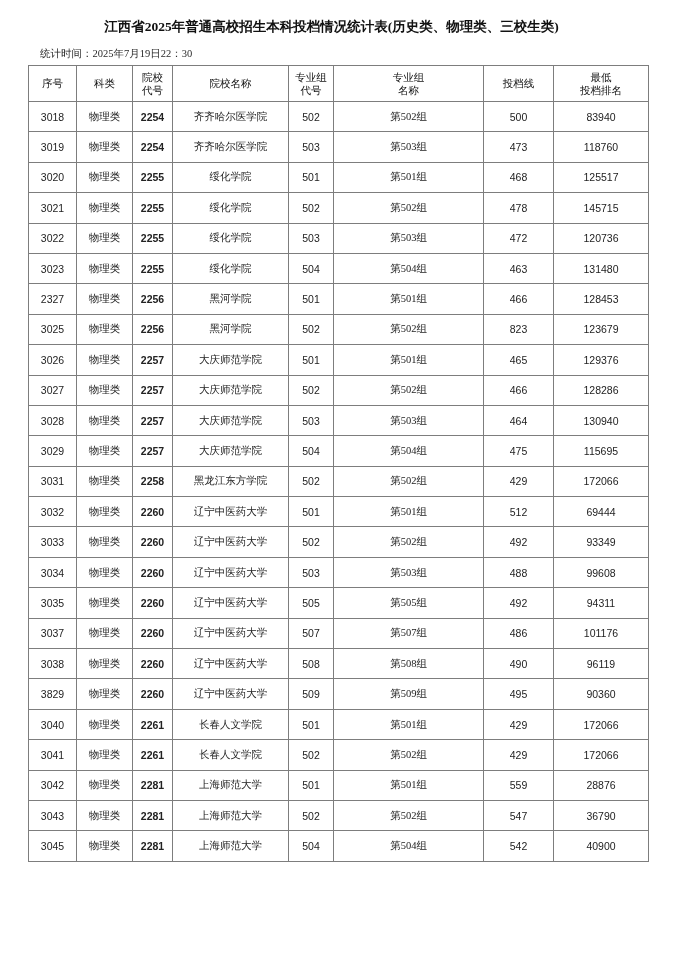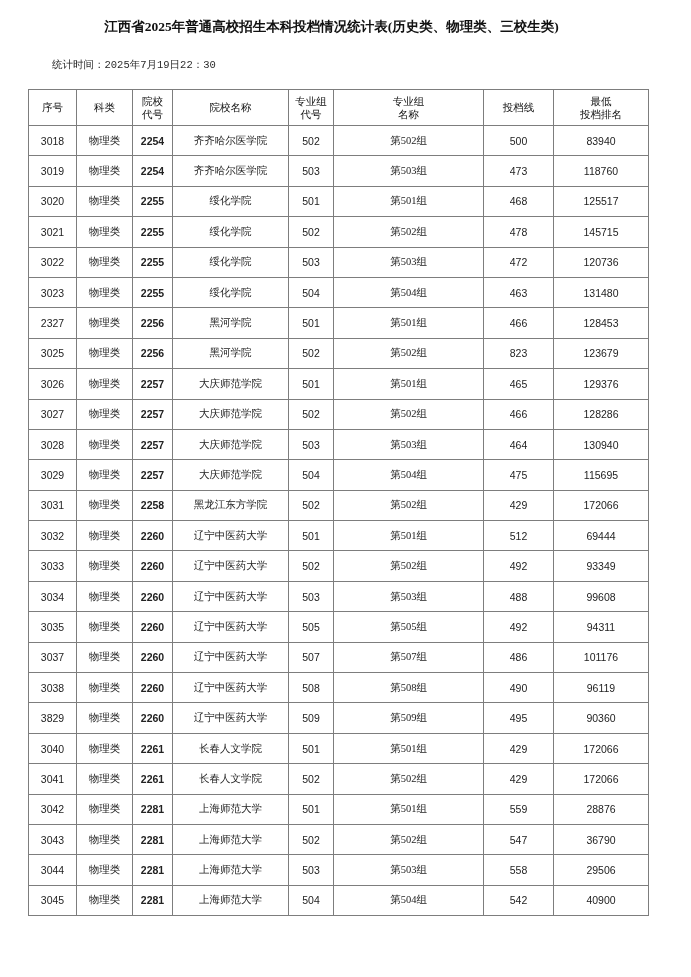--- a/index.html
+++ b/index.html
@@ -28,25 +28,25 @@
     letter-spacing: 0px;
     margin: 0;
     padding-top: 18px;
     color: #111;
     line-height: 18px;
     font-family: "Liberation Serif", "DejaVu Serif", serif;
   }
   .stat-time {
     font-size: 10.5px;
     color: #2a2a2a;
-    margin: 12px;
+    margin: 0;
     padding-top: 11px;
     padding-left: 40px;
     line-height: 13px;
-    font-family: Liberation Mono, monospace;
+    font-family: Liberation Serif, serif;
   }
   .table-wrap {
     padding-left: 28px;
     padding-right: 43px;
     padding-top: 5px;
     box-sizing: border-box;
   }
   table.score-table {
     border-collapse: collapse;
     width: 620px;
@@ -392,30 +392,20 @@
             <td class="col-seq">3043</td>
             <td class="col-cat">物理类</td>
             <td class="col-code">2281</td>
             <td class="col-name">上海师范大学</td>
             <td class="col-grpcode">502</td>
             <td class="col-grpname">第502组</td>
             <td class="col-line">547</td>
             <td class="col-rank">36790</td>
           </tr>
           <tr>
-            <td class="col-seq">3044</td>
-            <td class="col-cat">物理类</td>
-            <td class="col-code">2281</td>
-            <td class="col-name">上海师范大学</td>
-            <td class="col-grpcode">503</td>
-            <td class="col-grpname">第503组</td>
-            <td class="col-line">558</td>
-            <td class="col-rank">29506</td>
-          </tr>
-          <tr>
             <td class="col-seq">3045</td>
             <td class="col-cat">物理类</td>
             <td class="col-code">2281</td>
             <td class="col-name">上海师范大学</td>
             <td class="col-grpcode">504</td>
             <td class="col-grpname">第504组</td>
             <td class="col-line">542</td>
             <td class="col-rank">40900</td>
           </tr>
         </tbody>

